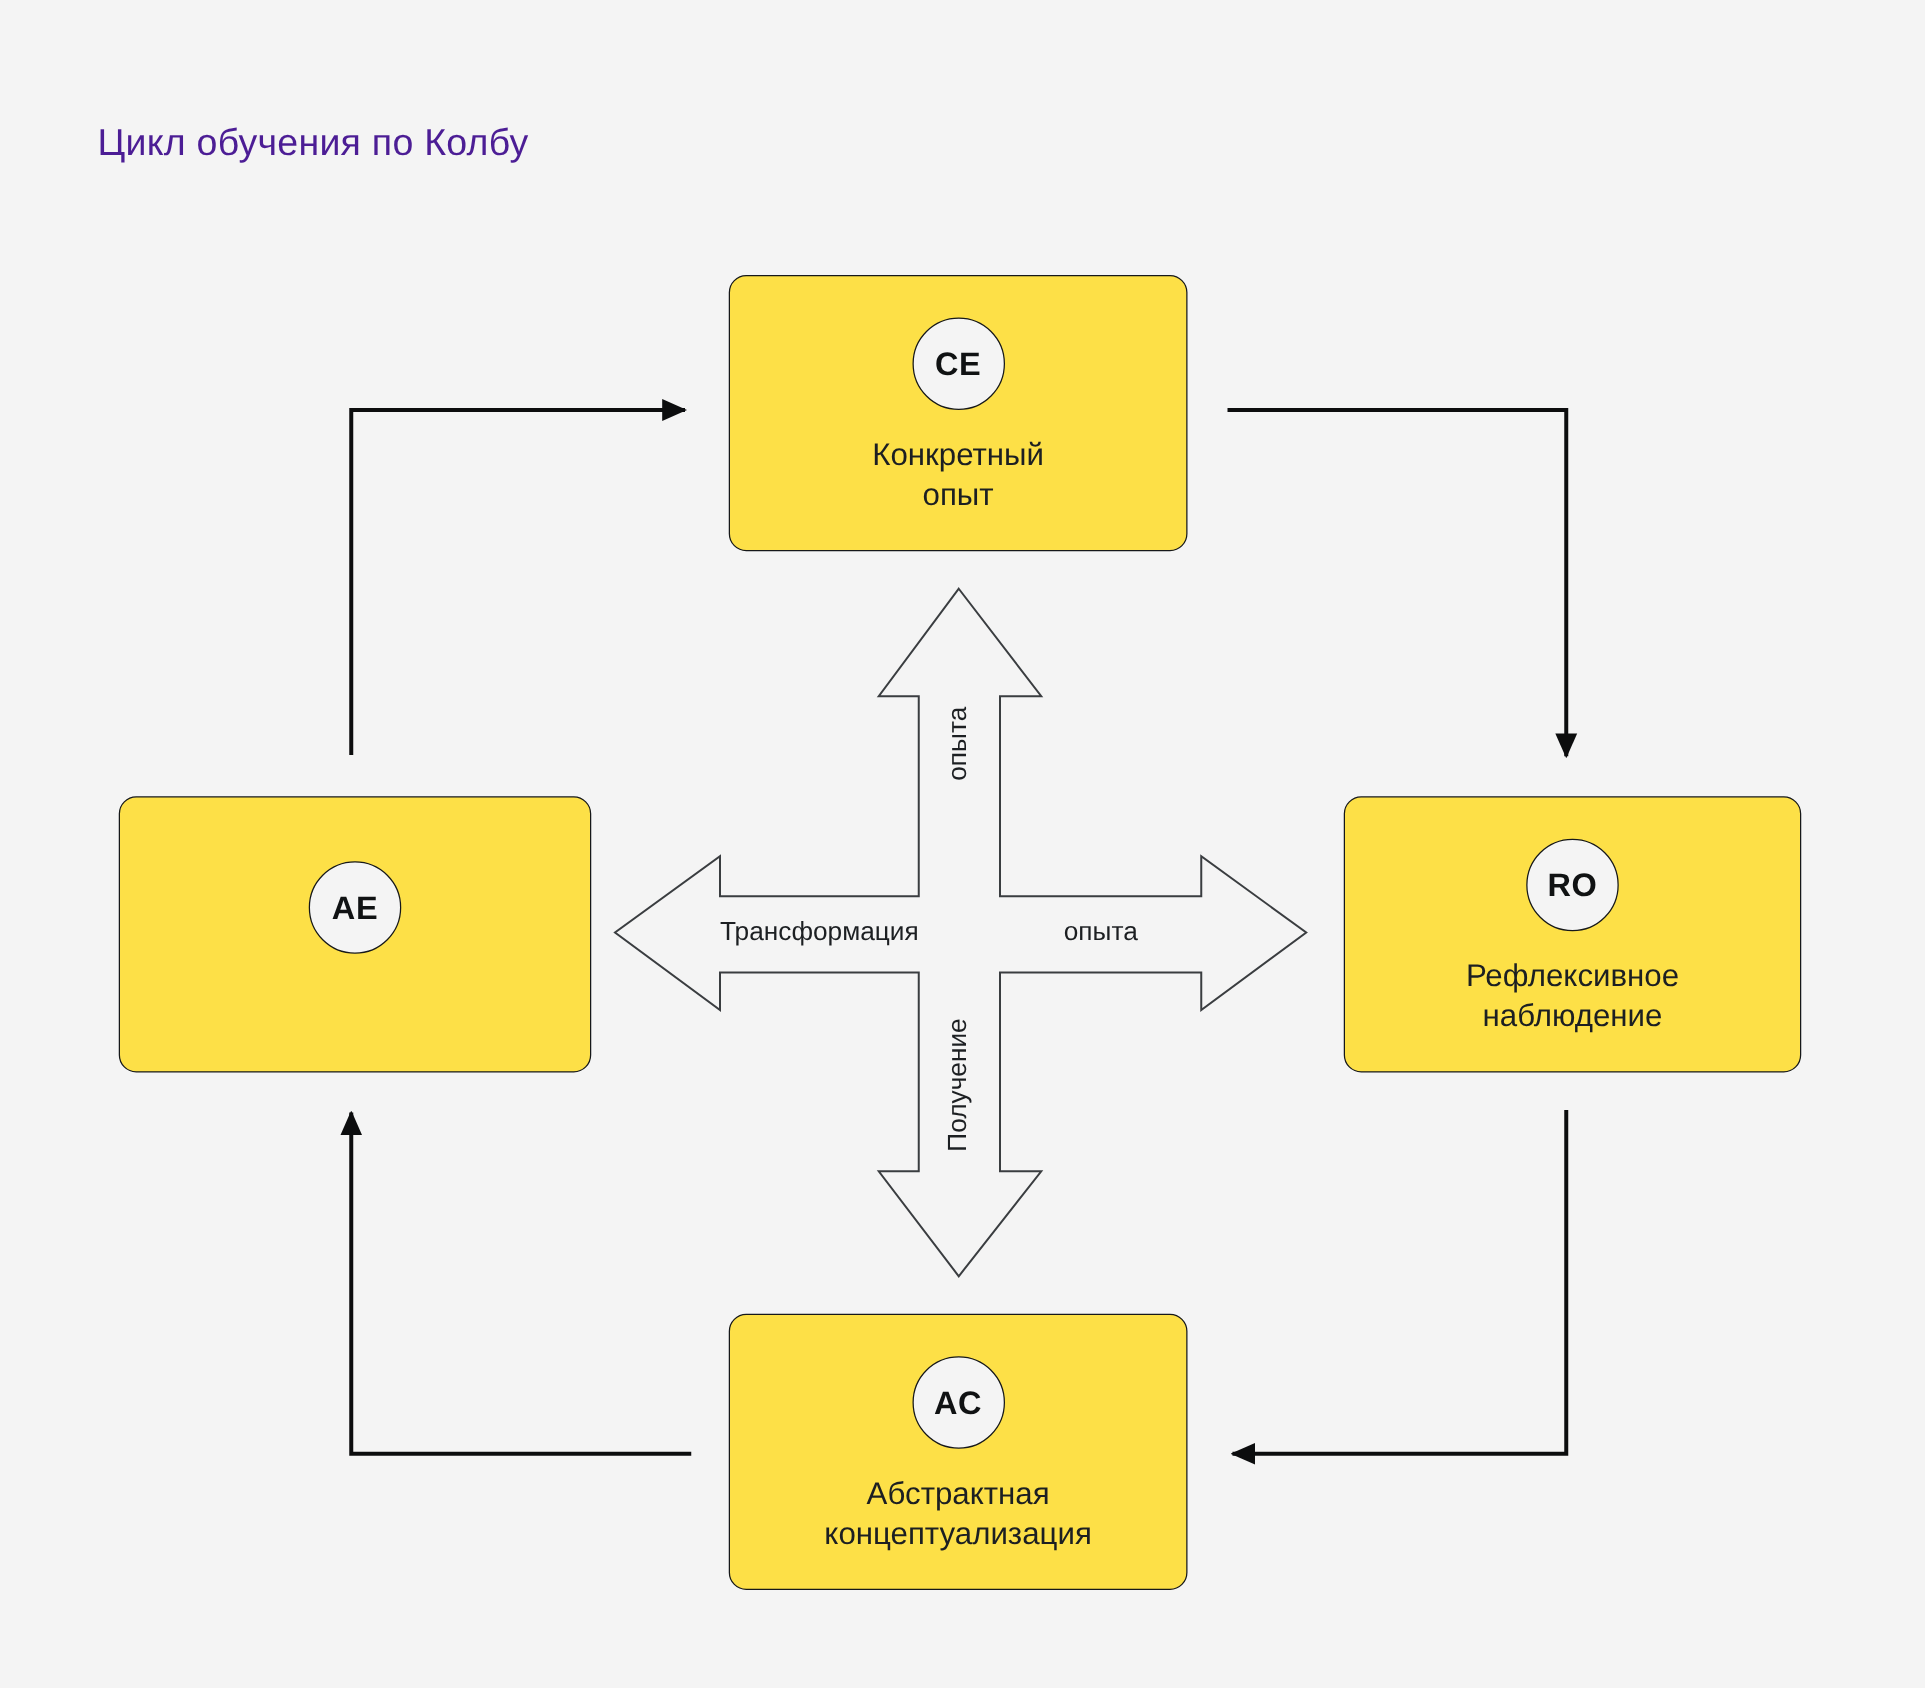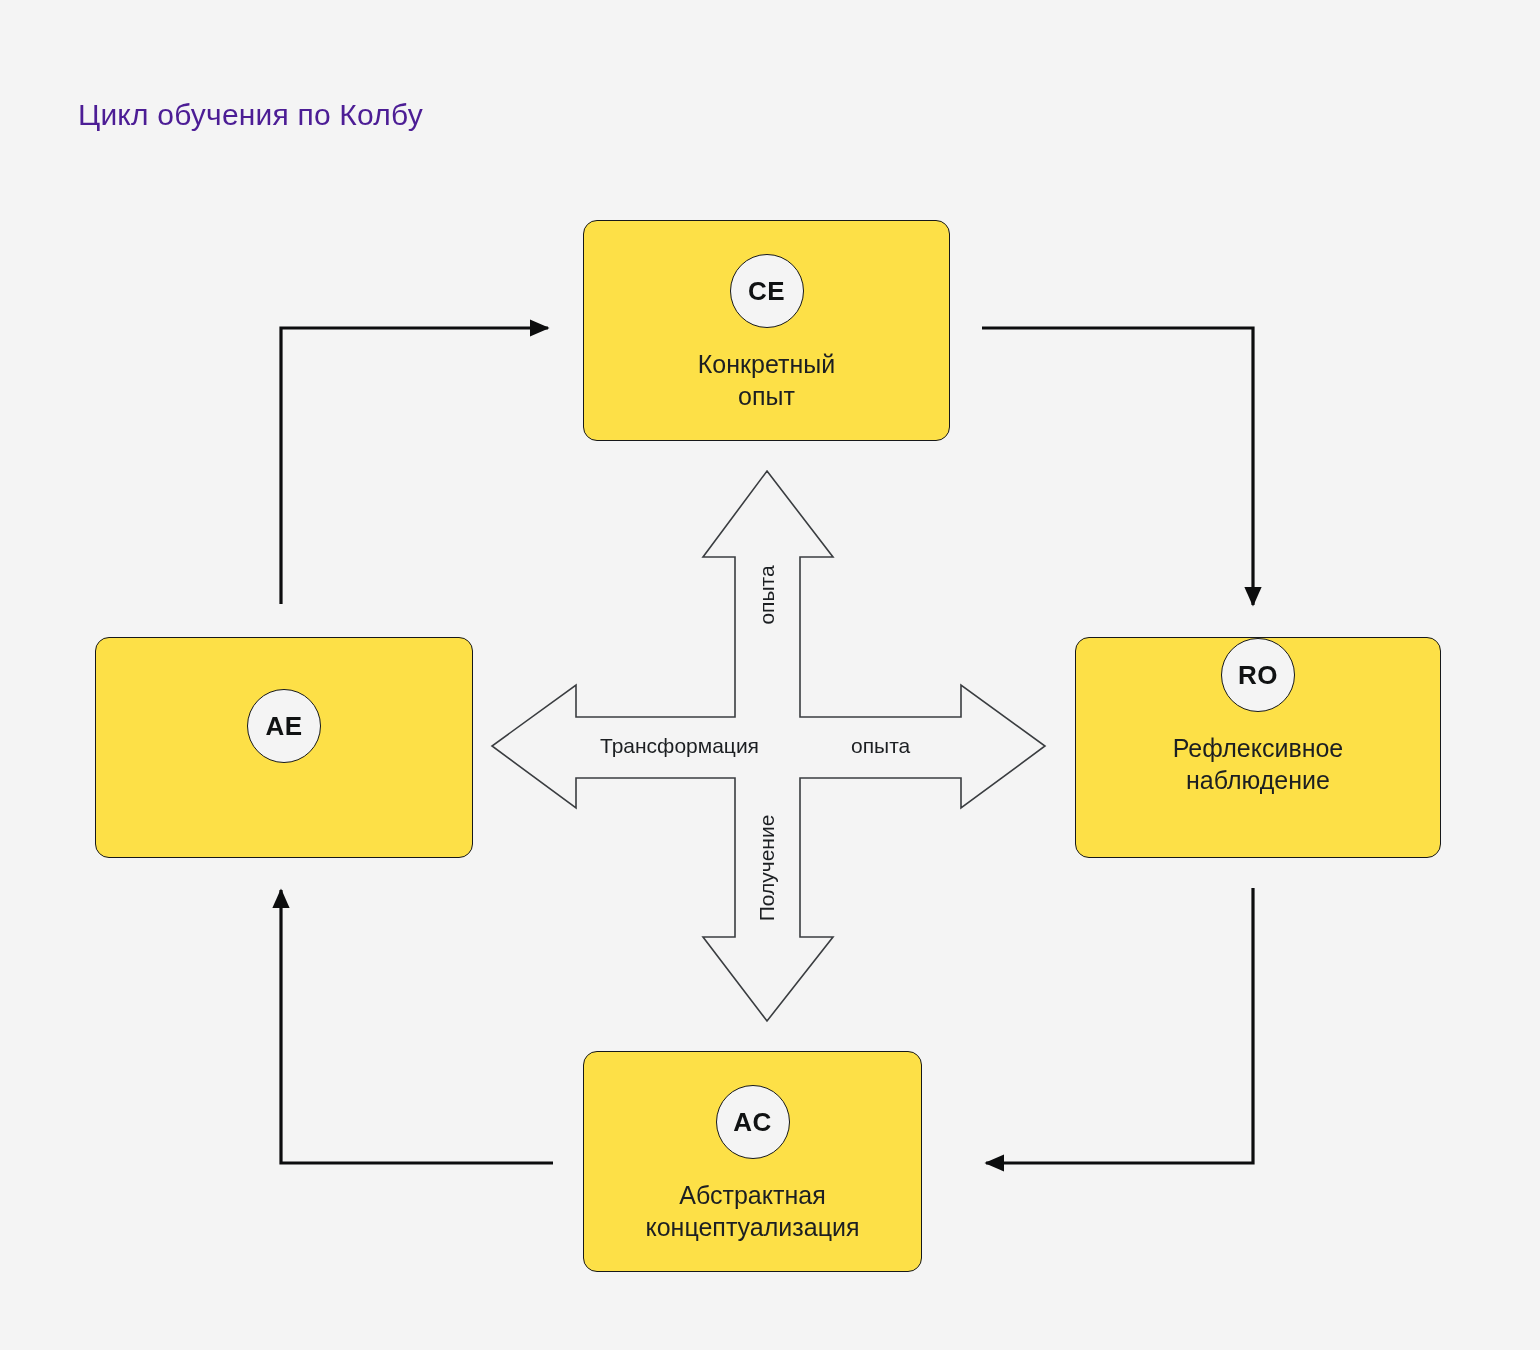--- a/index.html
+++ b/index.html
@@ -57,22 +57,22 @@
   }
   .node-label {
     margin-top: 20px;
     font-size: 25px;
     line-height: 1.28;
     color: #1c1f22;
     text-align: center;
     white-space: pre-line;
   }
   #node-ce { left: 583px; top: 220px; width: 367px; height: 221px; padding-top: 33px; }
-  #node-ro { left: 1075px; top: 637px; width: 366px; height: 221px; }
-  #node-ac { left: 583px; top: 1051px; width: 339px; height: 221px; padding-top: 33px; }
+  #node-ro { left: 1075px; top: 637px; width: 366px; height: 221px; padding-top: 33px; }
+  #node-ac { left: 583px; top: 1051px; width: 367px; height: 221px; padding-top: 33px; }
   #node-ae { left: 95px;  top: 637px; width: 378px; height: 221px; padding-top: 51px; }
 
   
   .overlay {
     position: absolute;
     left: 0;
     top: 0;
     width: 1540px;
     height: 1350px;
     pointer-events: none;
@@ -88,21 +88,21 @@
     stroke-width: 1.6;
     stroke-linejoin: miter;
   }
   
   .axis-label {
     position: absolute;
     font-size: 21px;
     color: #1c1f22;
     white-space: nowrap;
   }
-  #axis-left-label  { left: 576px; top: 734px; margin-left: 24px; }
+  #axis-left-label  { left: 576px; top: 734px; }
   #axis-right-label { left: 851px; top: 734px; }
   #axis-top-label {
     left: 767px; top: 595px;
     transform: translate(-50%, -50%) rotate(-90deg);
     transform-origin: center center;
   }
   #axis-bottom-label {
     left: 767px; top: 868px;
     transform: translate(-50%, -50%) rotate(-90deg);
     transform-origin: center center;

